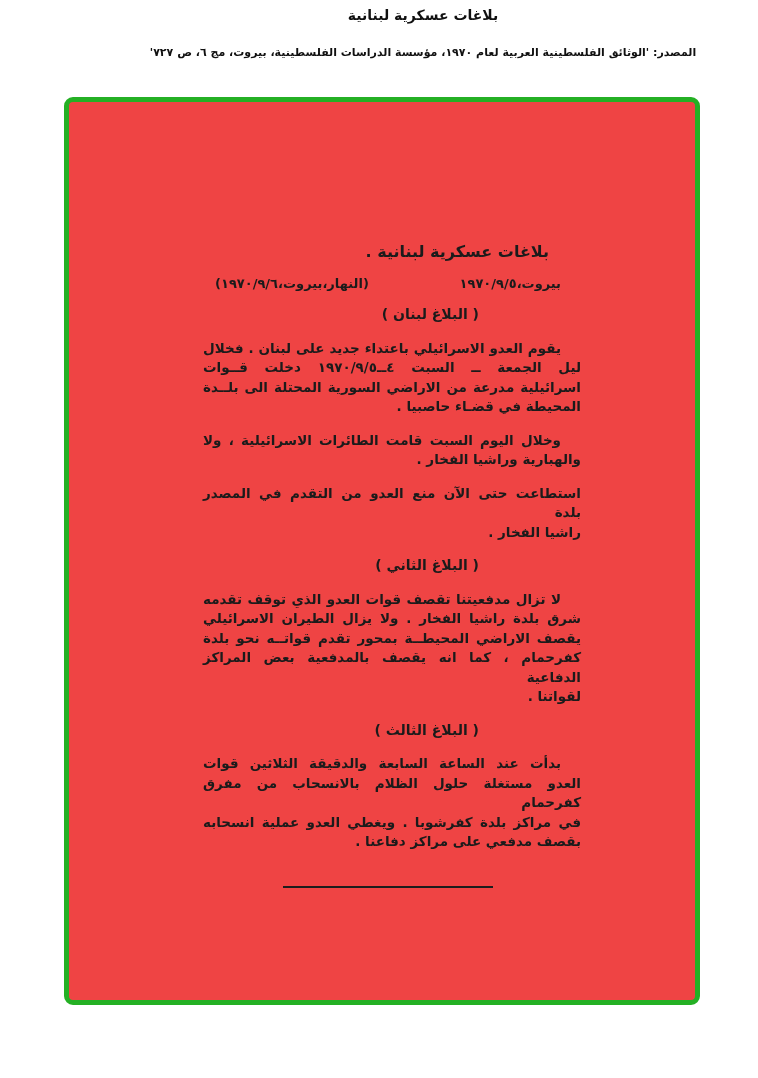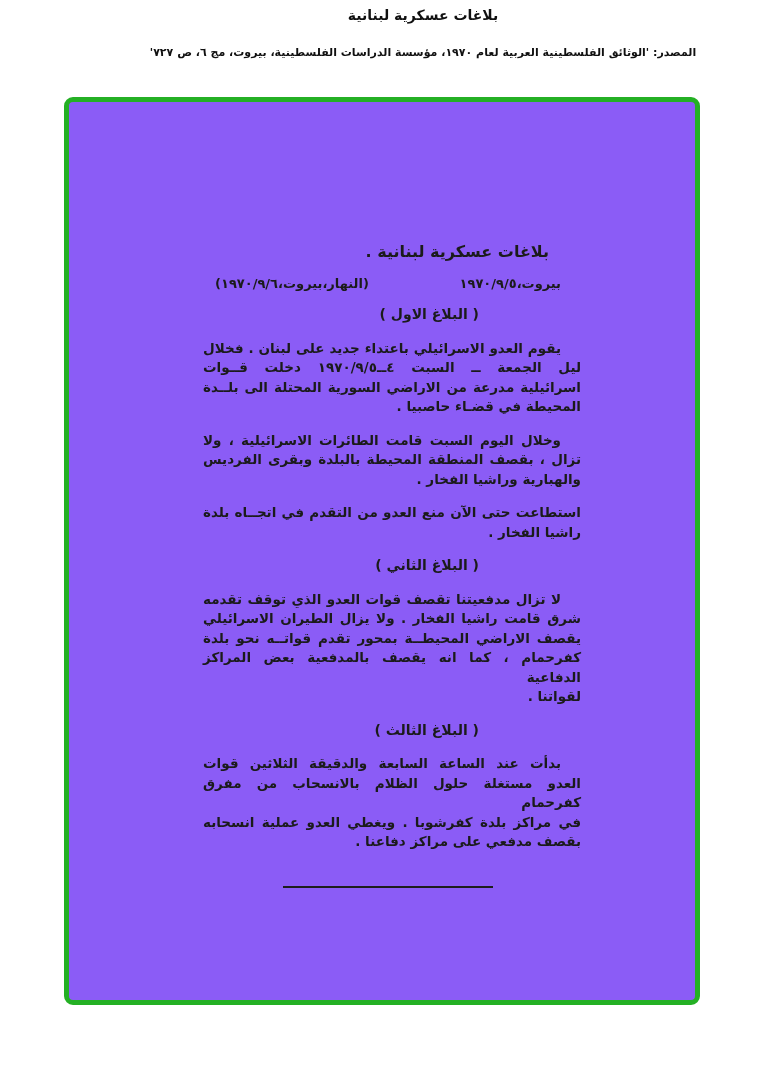--- a/index.html
+++ b/index.html
@@ -39,21 +39,21 @@
 
   
   .green-box {
     position: absolute;
     left: 64px;
     top: 97px;
     width: 626px;
     height: 898px;
     border: 5px solid #24b024;
     border-radius: 9px;
-    background: #8b5cf6;
+    background: #ef4444;
   }
 
   
   .doc {
     position: absolute;
     left: 120px;
     top: 140px;
     width: 406px;
     direction: rtl;
     color: #1b1b1b;
@@ -113,40 +113,39 @@
 </div>
 
 <div class="green-box">
   <div class="doc">
     <div class="doc-title" dir="rtl">بلاغات عسكرية لبنانية .</div>
     <div class="dateline">
       <span dir="rtl">بيروت،١٩٧٠/٩/٥</span>
       <span dir="rtl">(النهار،بيروت،١٩٧٠/٩/٦)</span>
     </div>
     <div class="doc-body" id="doc-body">
-        <div class="sec-heading" dir="rtl">( البلاغ الاول )</div>
+        <div class="sec-heading" dir="rtl">( البلاغ لبنان )</div>
         <div class="para">
           <div class="line first-line" dir="rtl">يقوم العدو الاسرائيلي باعتداء جديد على لبنان . فخلال</div>
           <div class="line" dir="rtl">ليل الجمعة ــ السبت ٤ــ١٩٧٠/٩/٥ دخلت قــوات</div>
           <div class="line" dir="rtl">اسرائيلية مدرعة من الاراضي السورية المحتلة الى بلــدة</div>
           <div class="line last-line" dir="rtl">المحيطة في قضـاء حاصبيا .</div>
         </div>
         <div class="para">
           <div class="line first-line" dir="rtl">وخلال اليوم السبت قامت الطائرات الاسرائيلية ، ولا</div>
-          <div class="line" dir="rtl">تزال ، بقصف المنطقة المحيطة بالبلدة وبقرى الفرديس</div>
           <div class="line last-line" dir="rtl">والهبارية وراشيا الفخار .</div>
         </div>
         <div class="para">
-          <div class="line" dir="rtl">استطاعت حتى الآن منع العدو من التقدم في اتجــاه بلدة</div>
+          <div class="line" dir="rtl">استطاعت حتى الآن منع العدو من التقدم في المصدر بلدة</div>
           <div class="line last-line" dir="rtl">راشيا الفخار .</div>
         </div>
         <div class="sec-heading" dir="rtl">( البلاغ الثاني )</div>
         <div class="para">
           <div class="line first-line" dir="rtl">لا تزال مدفعيتنا تقصف قوات العدو الذي توقف تقدمه</div>
-          <div class="line" dir="rtl">شرق قامت راشيا الفخار . ولا يزال الطيران الاسرائيلي</div>
+          <div class="line" dir="rtl">شرق بلدة راشيا الفخار . ولا يزال الطيران الاسرائيلي</div>
           <div class="line" dir="rtl">يقصف الاراضي المحيطــة بمحور تقدم قواتــه نحو بلدة</div>
           <div class="line" dir="rtl">كفرحمام ، كما انه يقصف بالمدفعية بعض المراكز الدفاعية</div>
           <div class="line last-line" dir="rtl">لقواتنا .</div>
         </div>
         <div class="sec-heading" dir="rtl">( البلاغ الثالث )</div>
         <div class="para">
           <div class="line first-line" dir="rtl">بدأت عند الساعة السابعة والدقيقة الثلاثين قوات</div>
           <div class="line" dir="rtl">العدو مستغلة حلول الظلام بالانسحاب من مفرق كفرحمام</div>
           <div class="line" dir="rtl">في مراكز بلدة كفرشوبا . ويغطي العدو عملية انسحابه</div>
           <div class="line last-line" dir="rtl">بقصف مدفعي على مراكز دفاعنا .</div>

